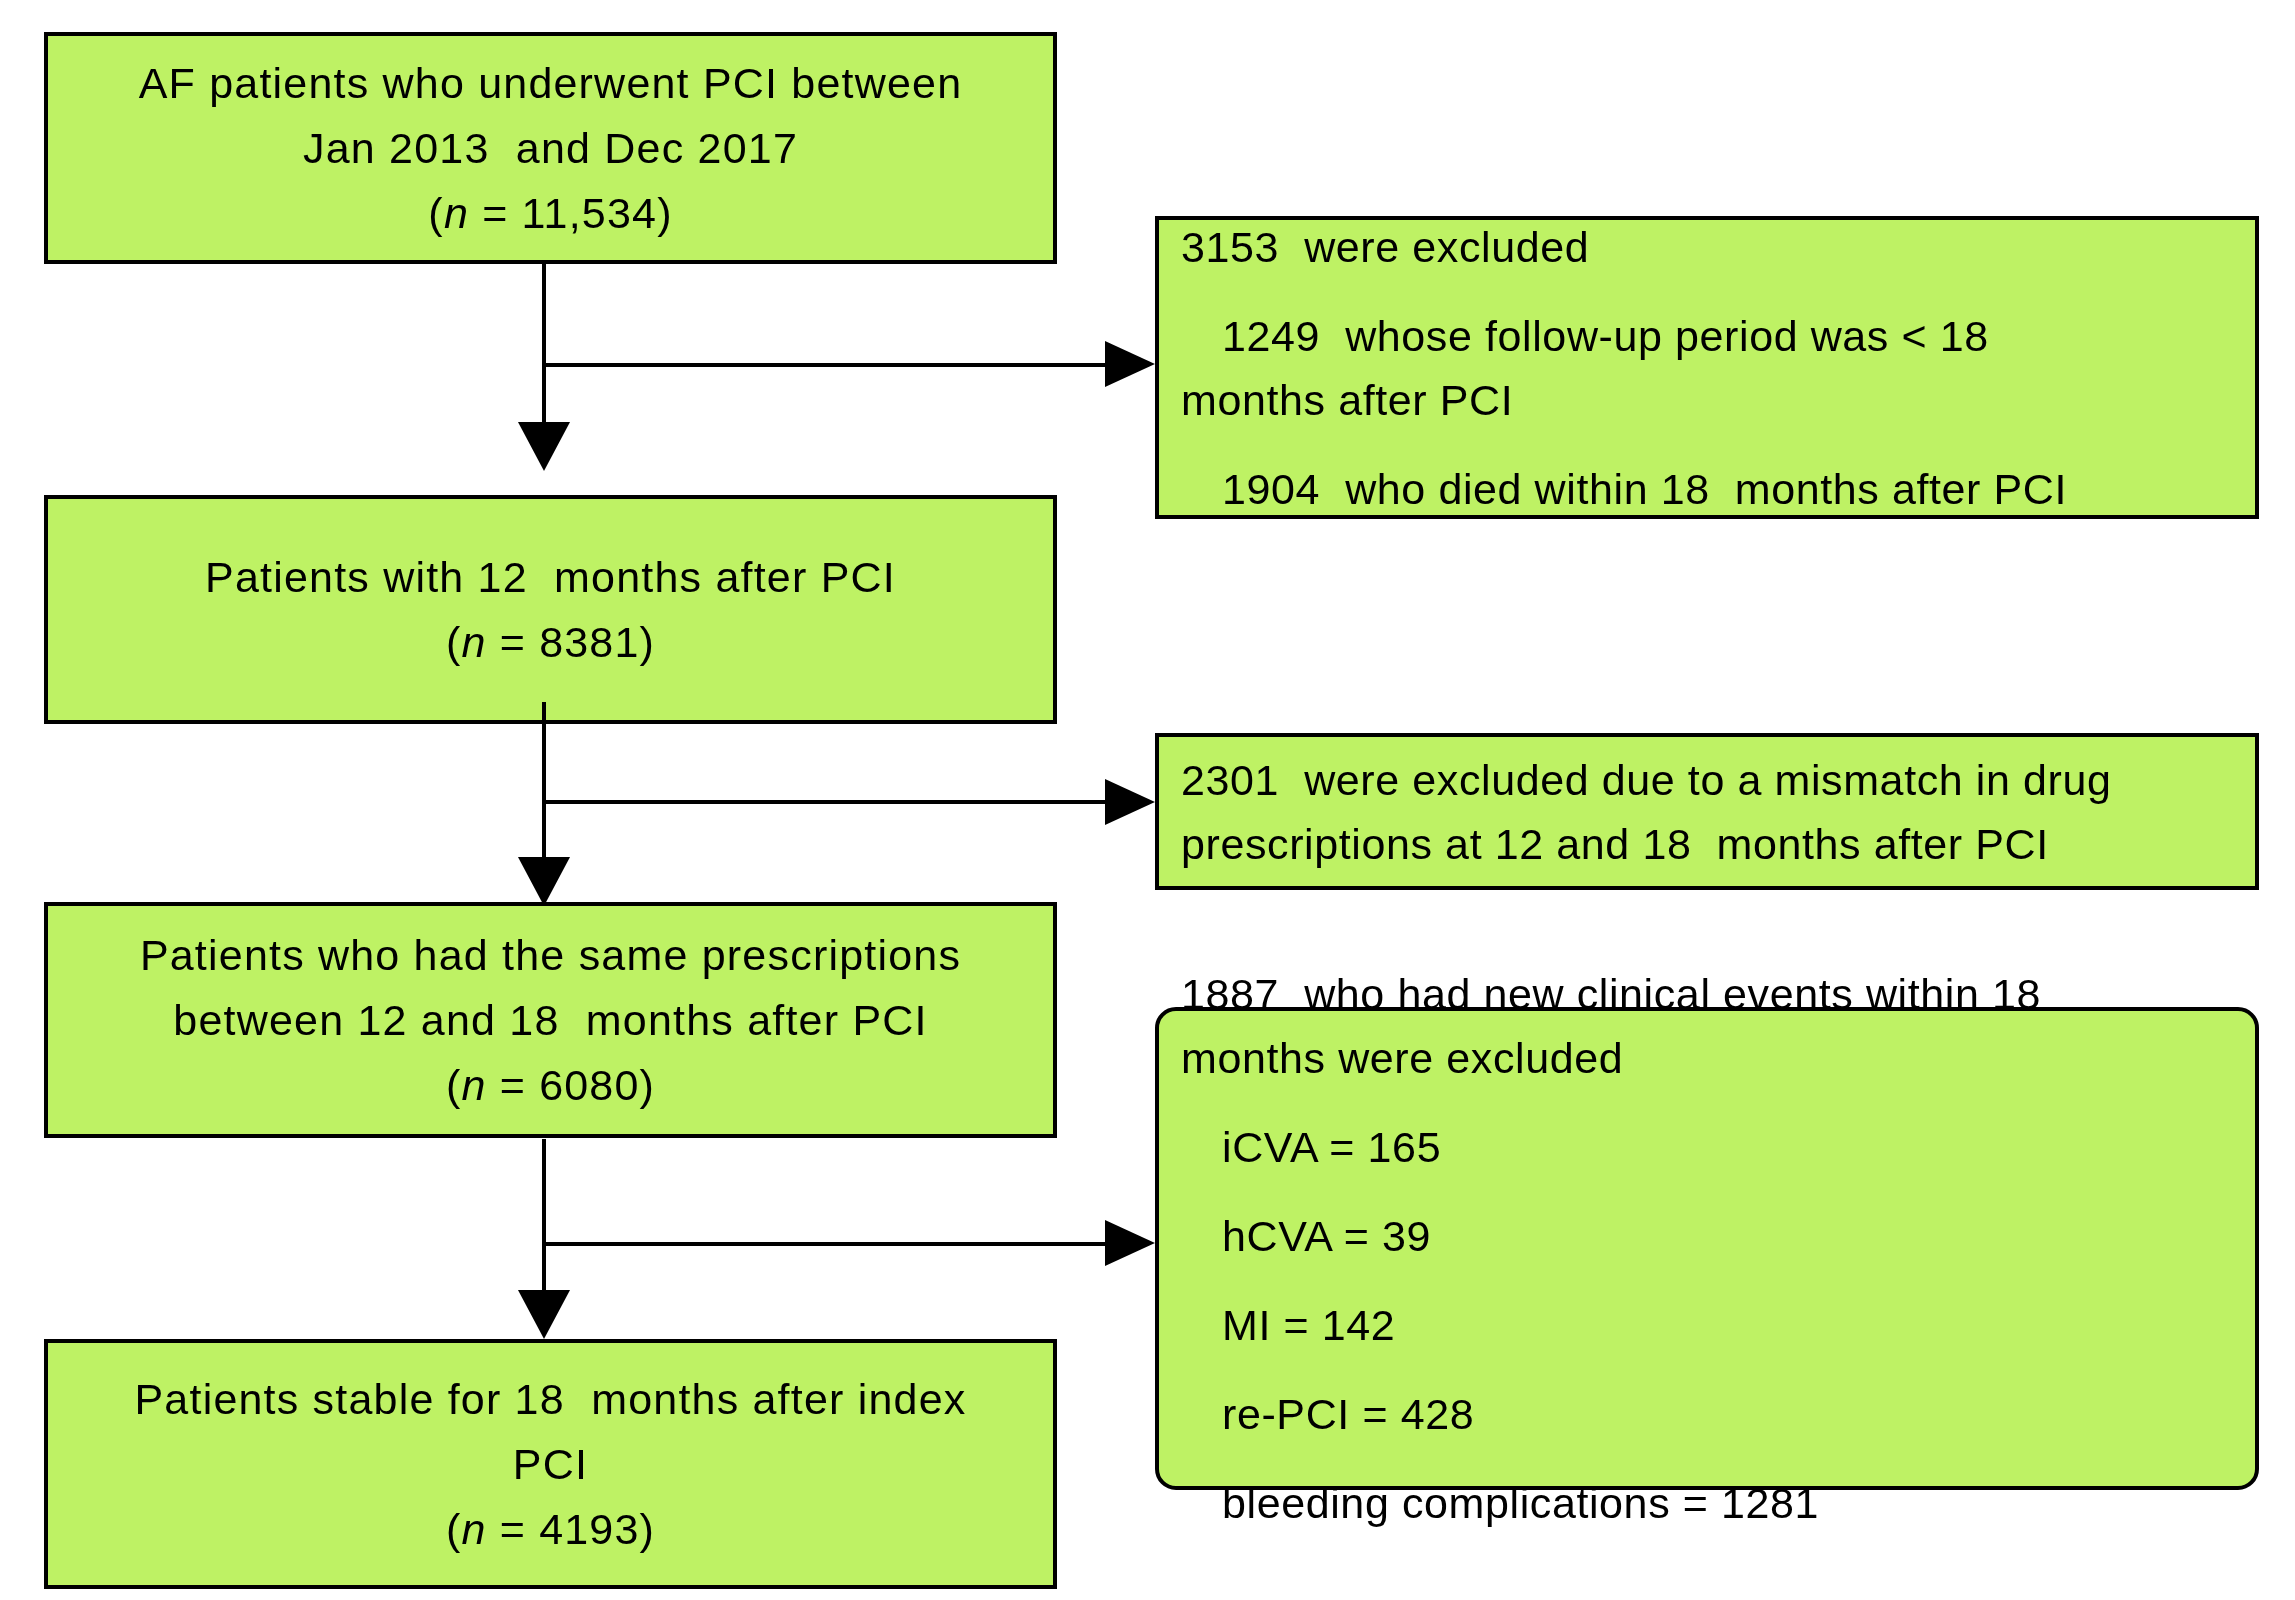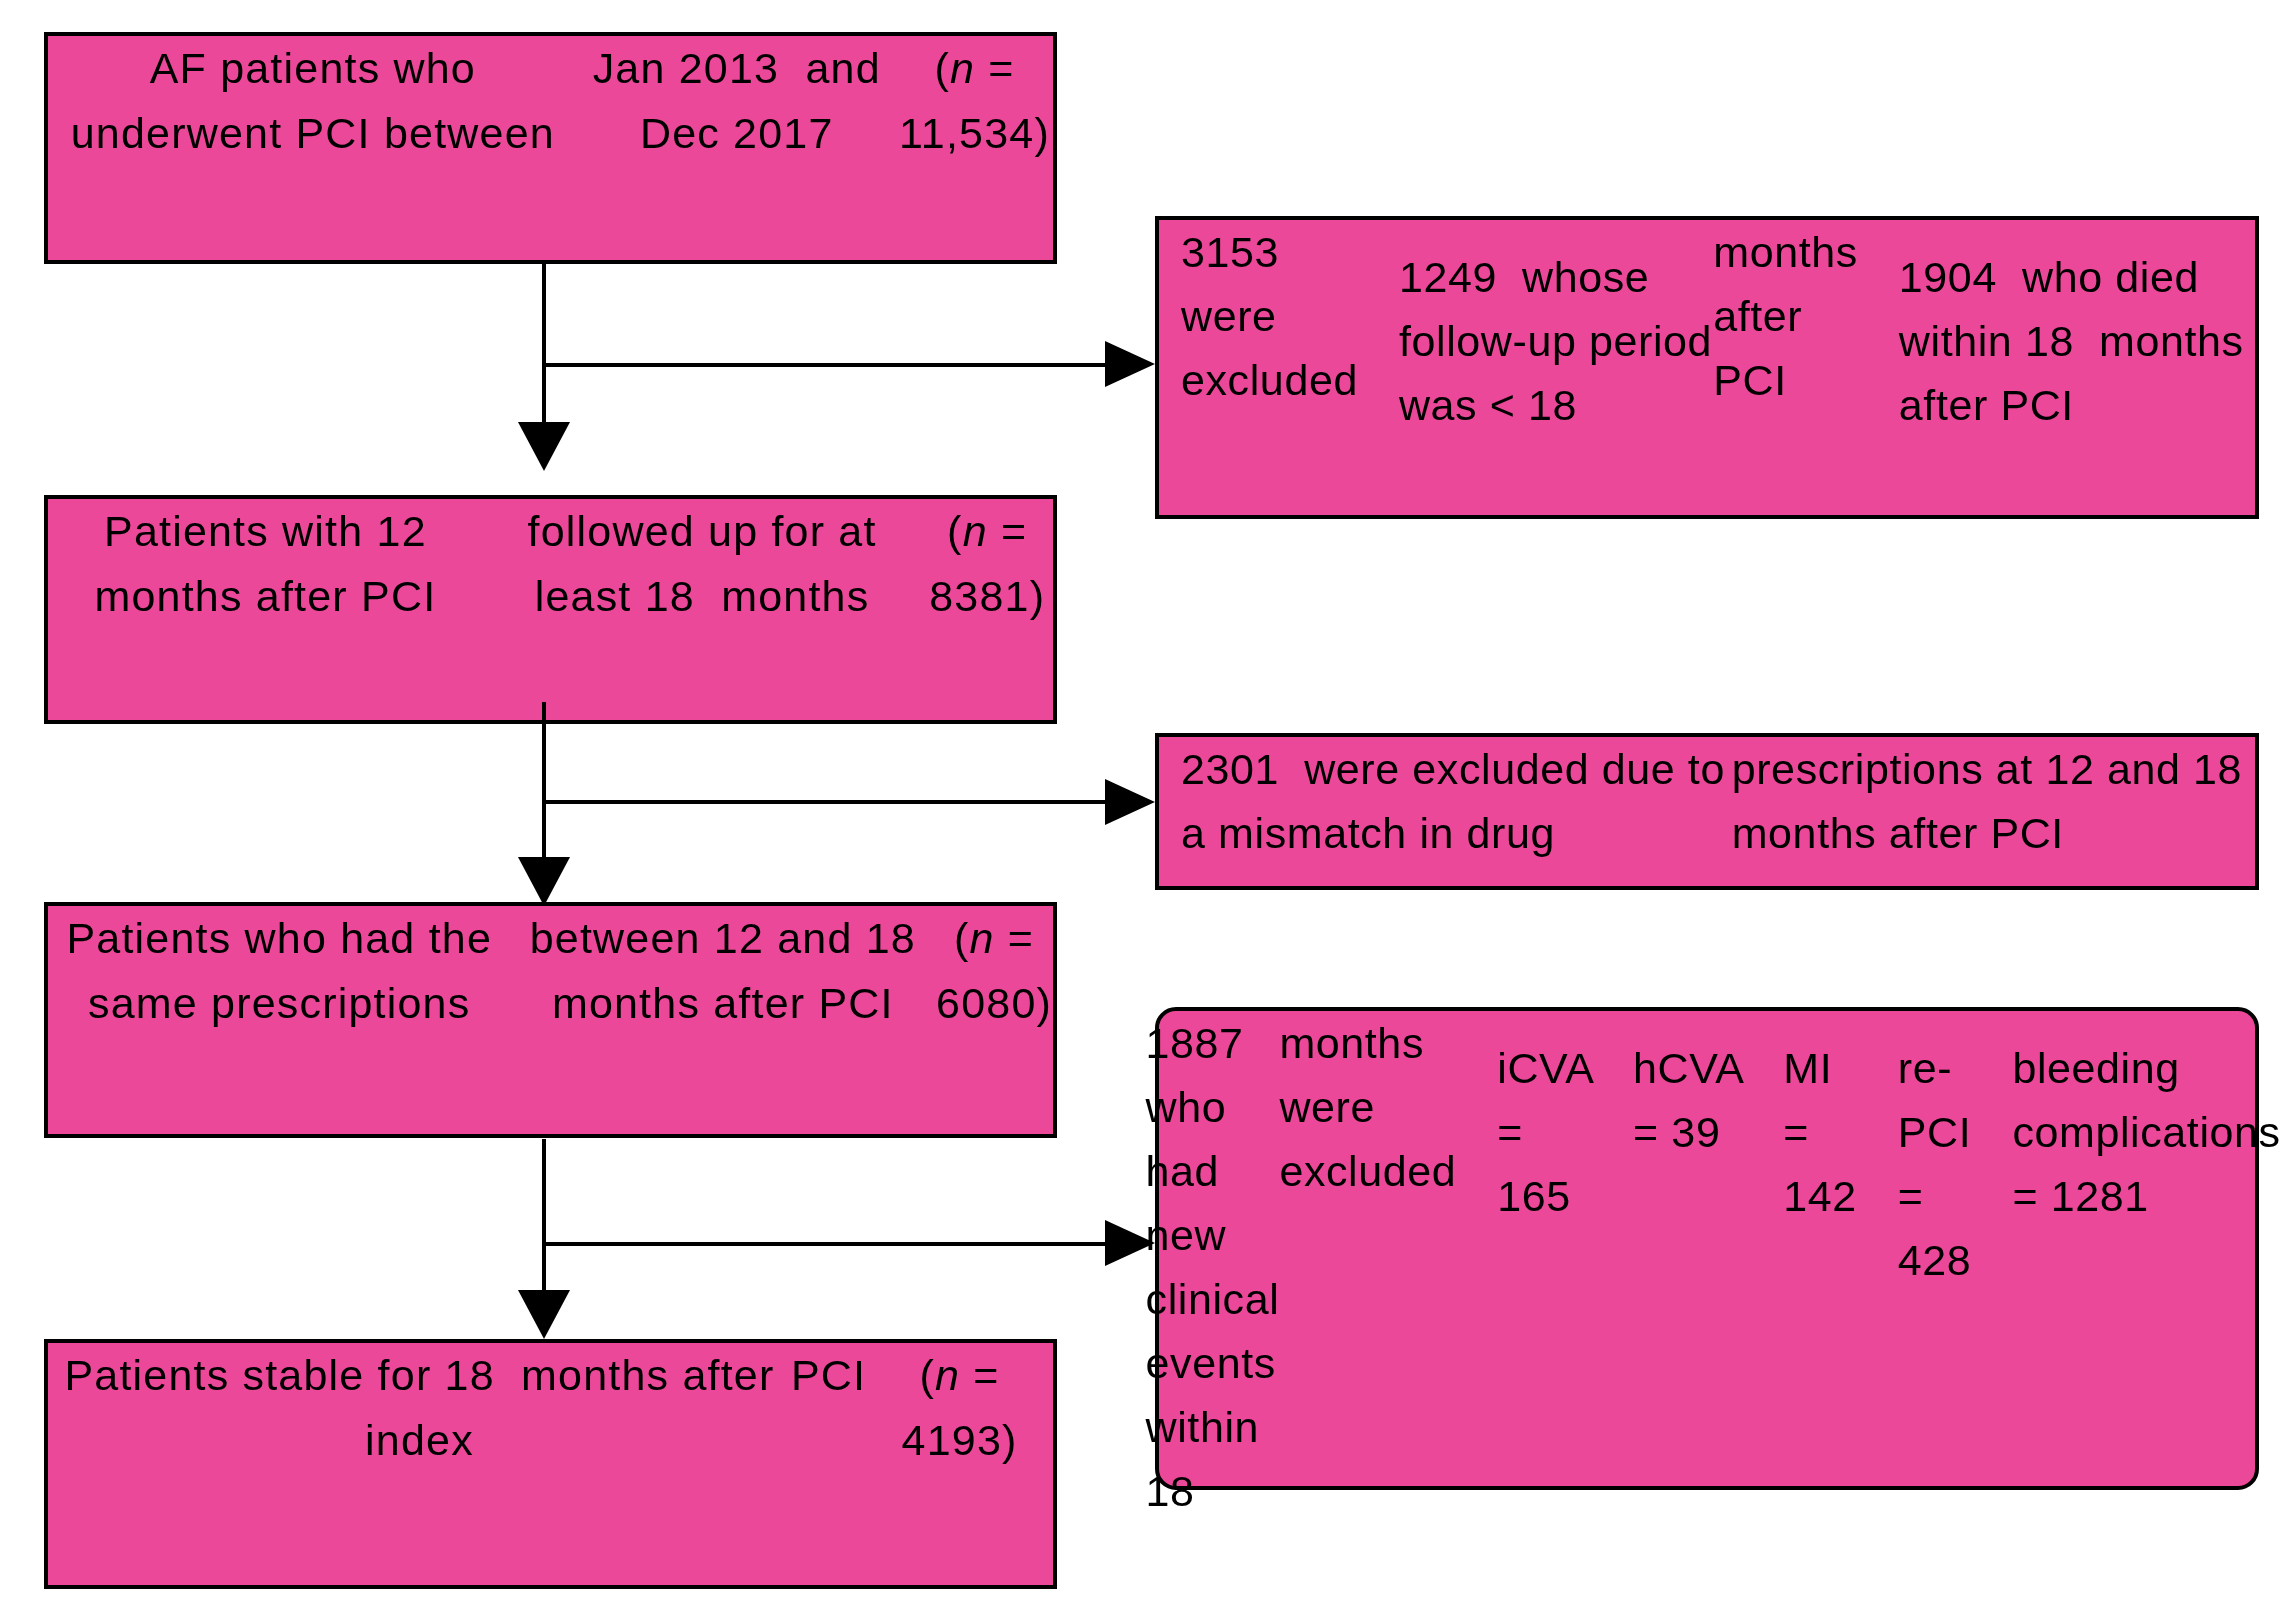--- a/index.html
+++ b/index.html
@@ -1,22 +1,22 @@
 <!DOCTYPE html>
 <html style="font-size:9.8px"><head>
 <meta charset="utf-8">
 <style>
   html,body{margin:0;padding:0;background:#ffffff;}
   .stage{
     position:relative;width:2295px;height:1600px;background:#ffffff;
     font-family:"Liberation Sans",sans-serif;color:#000000;overflow:hidden;
   }
   .box{
-    position:absolute;box-sizing:border-box;background:#ec4899;
-    border:4.9px solid #000000;display:flex;flex-direction:row;justify-content:center;
+    position:absolute;box-sizing:border-box;background:#bef264;
+    border:4.9px solid #000000;display:flex;flex-direction:column;justify-content:center;
   }
   .left-col{
     left:44px;width:1013px;text-align:center;
     font-size:43px;line-height:65px;letter-spacing:1.2px;
   }
   .right-col{
     left:1155px;width:1104px;text-align:left;
     font-size:43px;line-height:64px;letter-spacing:0.6px;
     padding-left:22px;padding-right:9.8px;
   }
@@ -43,21 +43,20 @@
 <div class="stage">
 
   <div class="box left-col" style="top:32px;height:232px;">
     <div class="line">AF patients who underwent PCI between</div>
     <div class="line">Jan 2013  and Dec 2017</div>
     <div class="line"><span>(</span><span class="it">n</span><span> = 11,534)</span></div>
   </div>
 
   <div class="box left-col" style="top:495px;height:229px;">
     <div class="line">Patients with 12  months after PCI</div>
-    <div class="line">followed up for at least 18  months</div>
     <div class="line"><span>(</span><span class="it">n</span><span> = 8381)</span></div>
   </div>
 
   <div class="box left-col" style="top:902px;height:236px;text-align:center;">
     <div class="line">Patients who had the same prescriptions</div>
     <div class="line">between 12 and 18  months after PCI</div>
     <div class="line"><span>(</span><span class="it">n</span><span> = 6080)</span></div>
   </div>
 
   <div class="box left-col" style="top:1339px;height:250px;">

